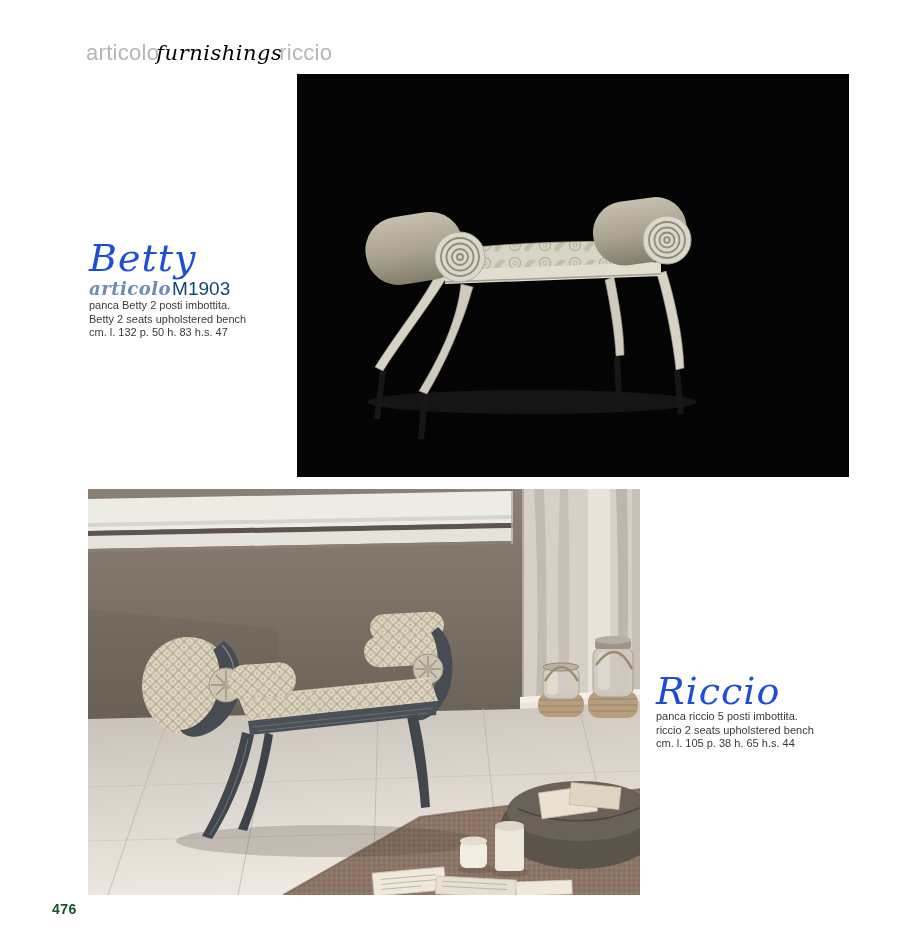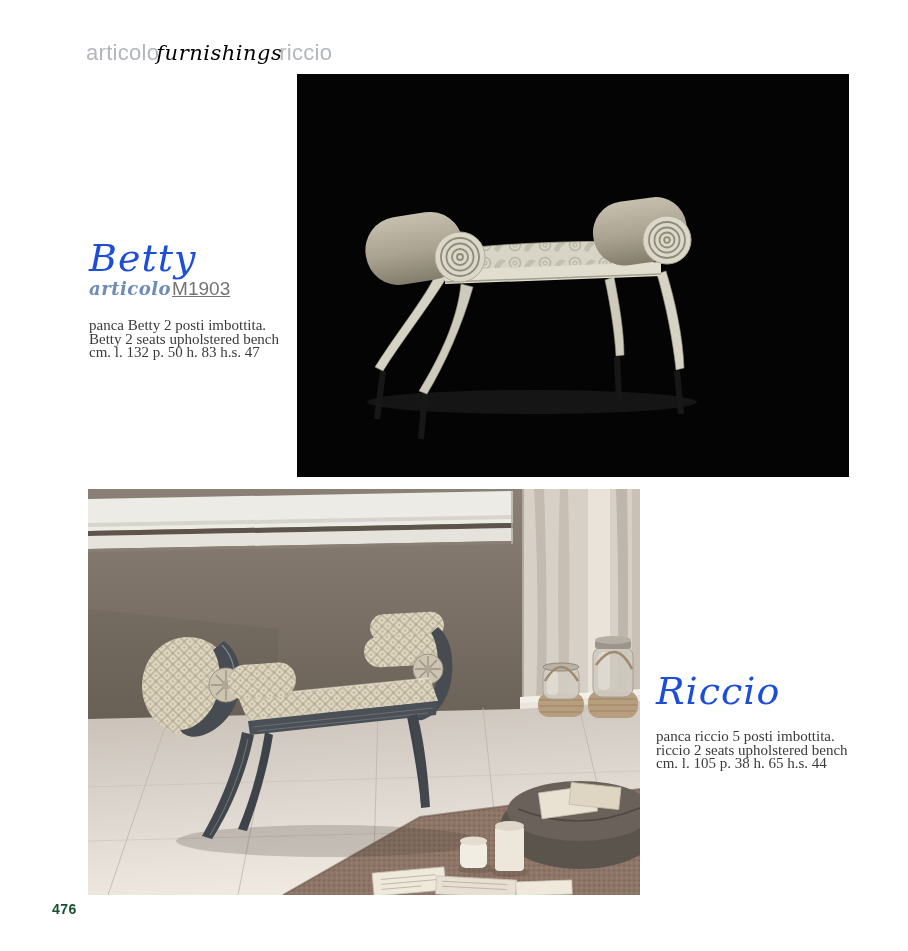--- a/index.html
+++ b/index.html
@@ -15,22 +15,22 @@
     color:#000000;margin:0 -3px;letter-spacing:0.5px;text-align:center;}
   
   .pinfo{position:absolute;width:230px;}
   .pinfo .title{
     font-family:"DejaVu Serif",serif;font-style:italic;font-weight:400;
     font-size:38px;line-height:38px;color:#1d4ed8;margin:0;letter-spacing:1px;}
   .pinfo .artline{margin-top:3px;line-height:18px;white-space:nowrap;}
   .pinfo .artline .articolo{
     font-family:"DejaVu Serif",serif;font-style:italic;font-weight:bold;
     font-size:18px;color:#6f8db4;letter-spacing:0.5px;}
-  .pinfo .artline .code{font-size:19px;color:#737373;margin-left:1px;text-decoration:underline;}
-  .pinfo .desc{font-size:15px;line-height:13.5px;color:#3a3a3a;margin-top:20px;font-family:Liberation Serif, serif;}
+  .pinfo .artline .code{font-size:19px;color:#0c4a6e;margin-left:1px;}
+  .pinfo .desc{font-size:11px;line-height:13.5px;color:#3a3a3a;margin-top:0;}
   .pinfo.betty{left:89px;top:239px;}
   .pinfo.riccio{left:656px;top:672px;}
   
   .photo{position:absolute;overflow:hidden;}
   .photo svg{display:block;}
   .photo.betty{left:297px;top:74px;width:552px;height:403px;background:#040404;}
   .photo.riccio{left:88px;top:489px;width:552px;height:406px;}
   
   .pagenum{position:absolute;left:52px;top:901px;font-size:14px;
     font-weight:bold;color:#14532d;letter-spacing:0.5px;}

